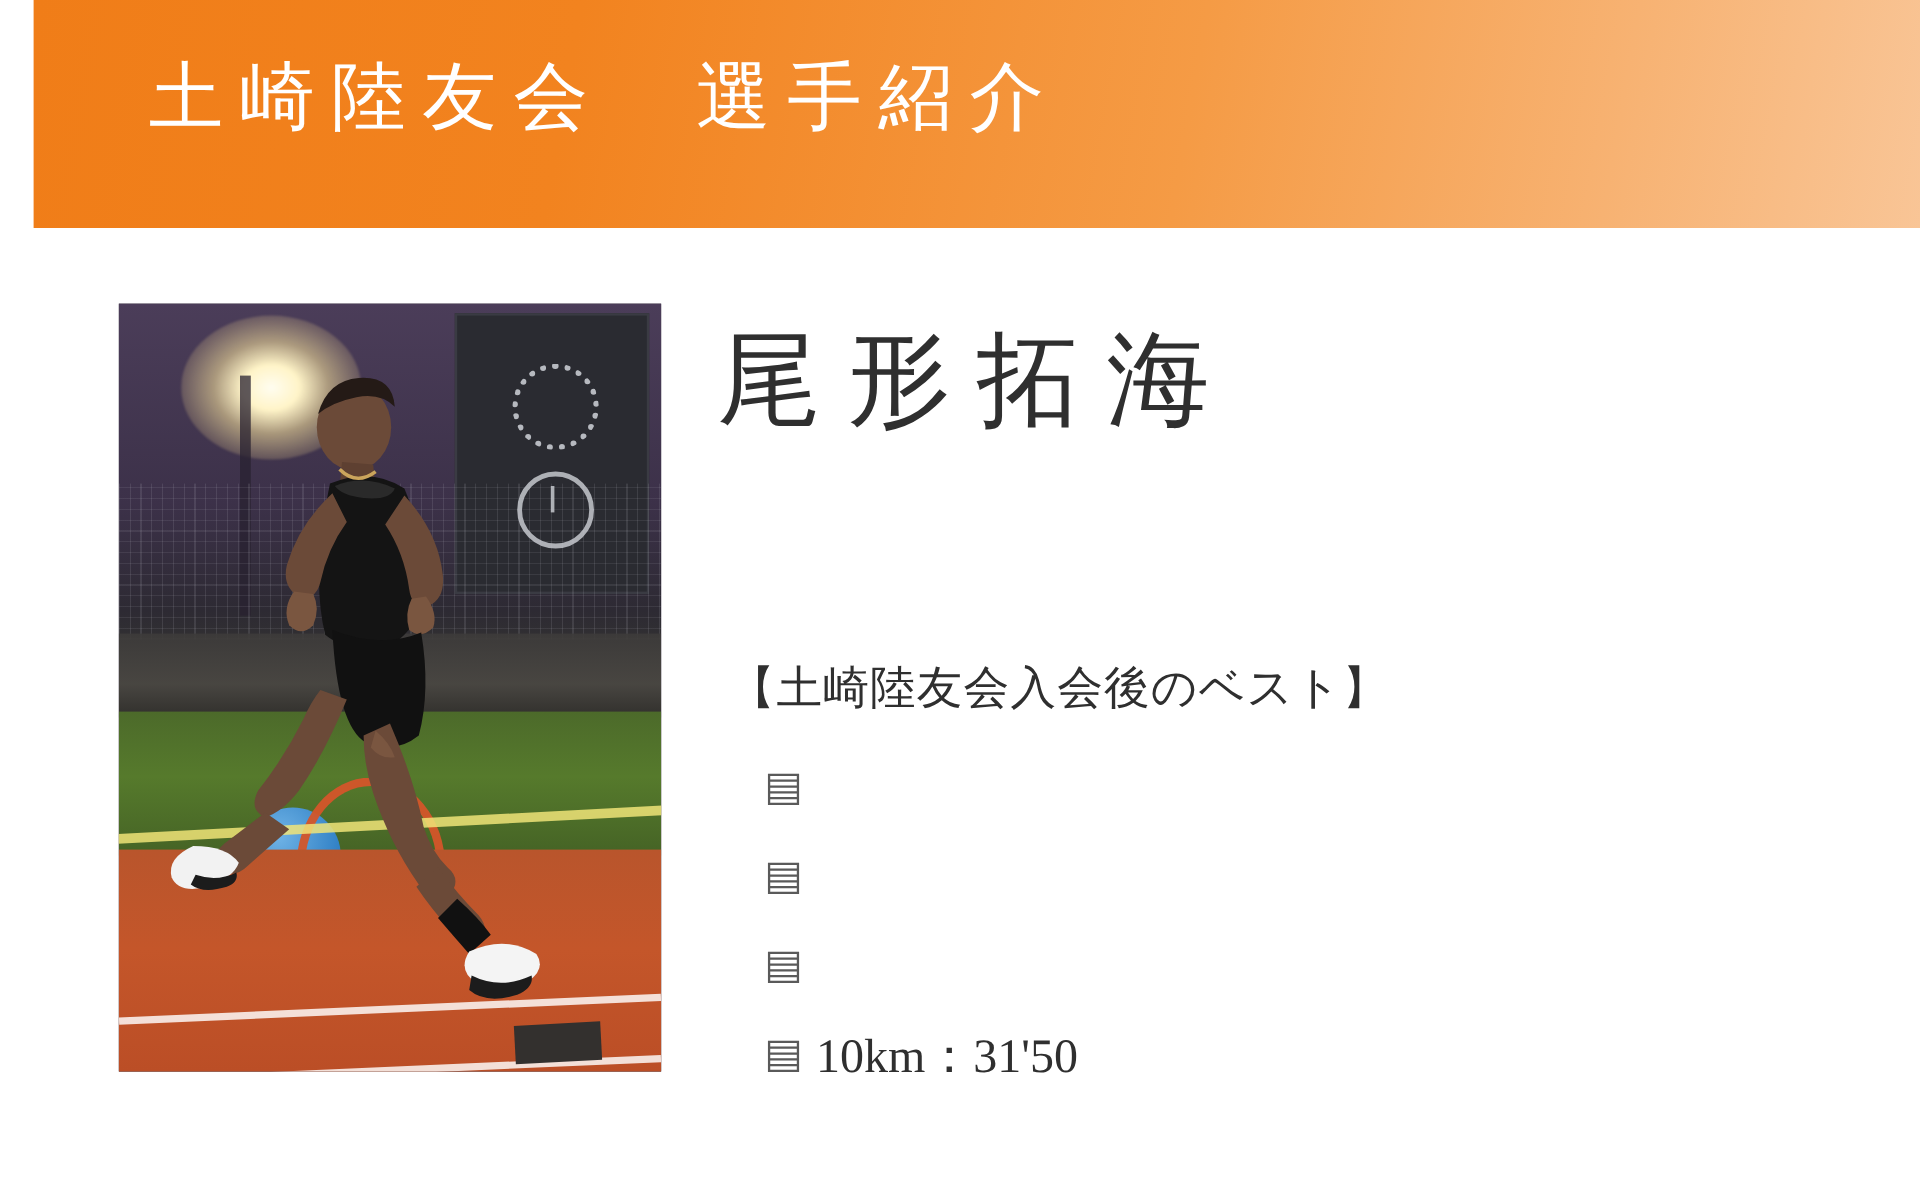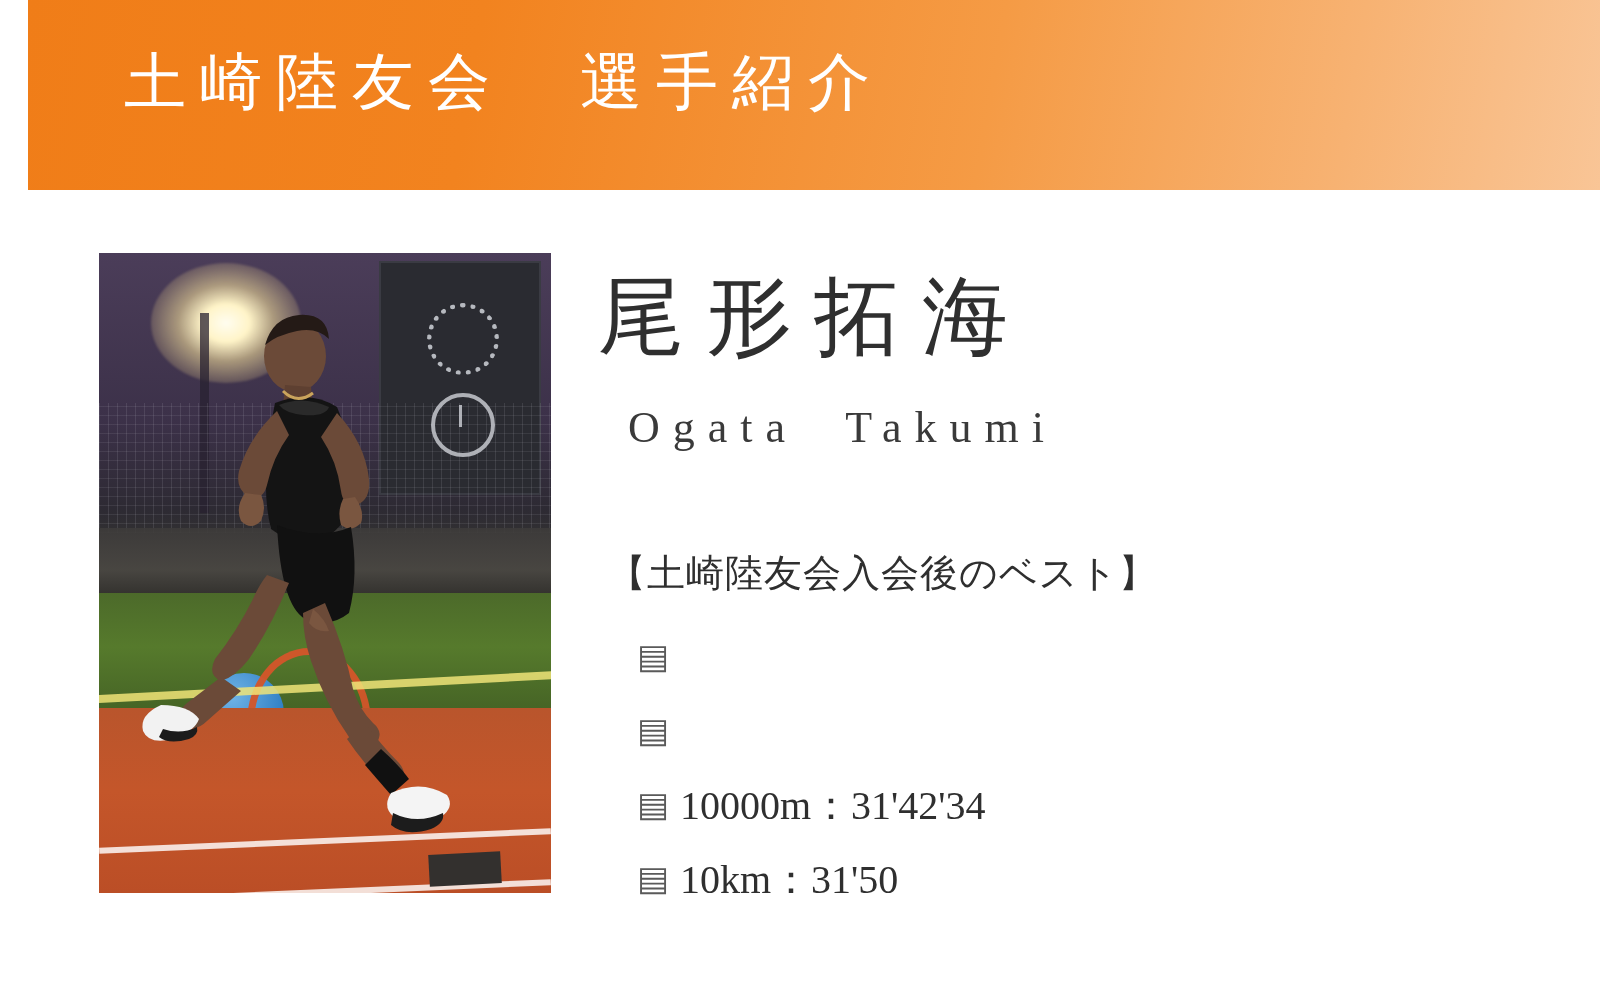--- a/index.html
+++ b/index.html
@@ -335,34 +335,32 @@
         <path d="M294 560 q24 12 50 0 q2 10 -12 16 q-26 8 -40 -4 z" fill="#1c1c1c"></path>
 
         <path d="M214 356 q12 10 16 22 q-12 2 -20 -8 z" fill="#7a5640"></path>
 
         <path d="M184 138 q14 14 30 2" stroke="#caa45c" stroke-width="3" fill="none"></path>
       </svg>
     </div>
   </div>
 
   <div class="name-jp">尾形拓海</div>
-  <div class="name-en">Ogata  Takumi</div>
 
   <div class="best-heading">【土崎陸友会入会後のベスト】</div>
 
   <div class="records">
     <div class="record-row">
       <span class="record-icon">▤</span>
     </div>
     <div class="record-row">
       <span class="record-icon">▤</span>
     </div>
     <div class="record-row">
       <span class="record-icon">▤</span>
-      <span class="record-text">10000m：31'42'34</span>
     </div>
     <div class="record-row">
       <span class="record-icon">▤</span>
       <span class="record-text">10km：31'50</span>
     </div>
   </div>
 
 </div>
 
 </body></html>

